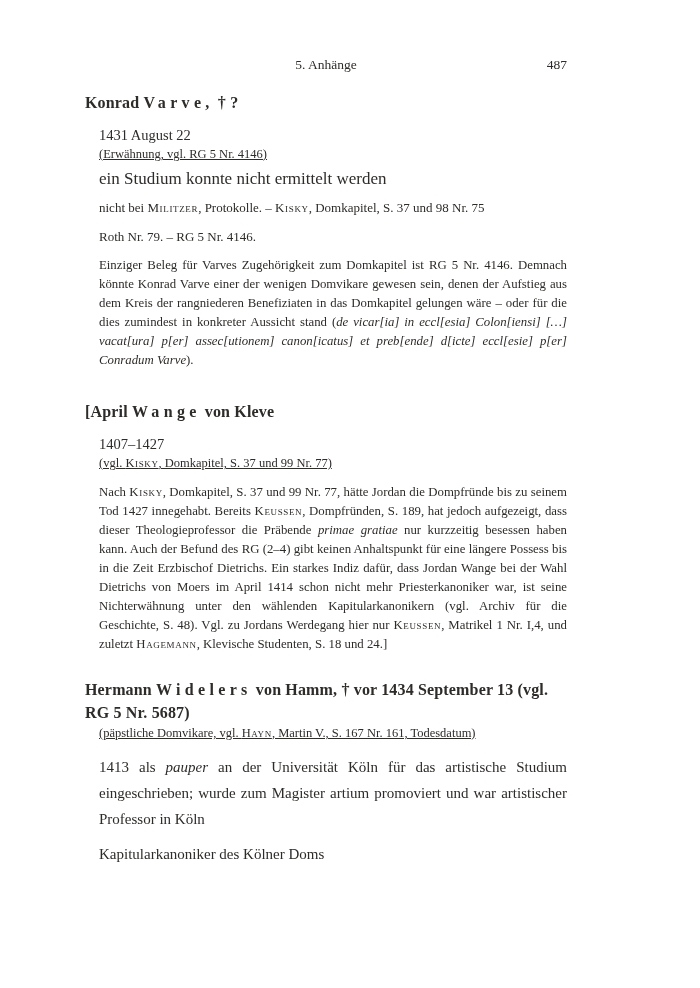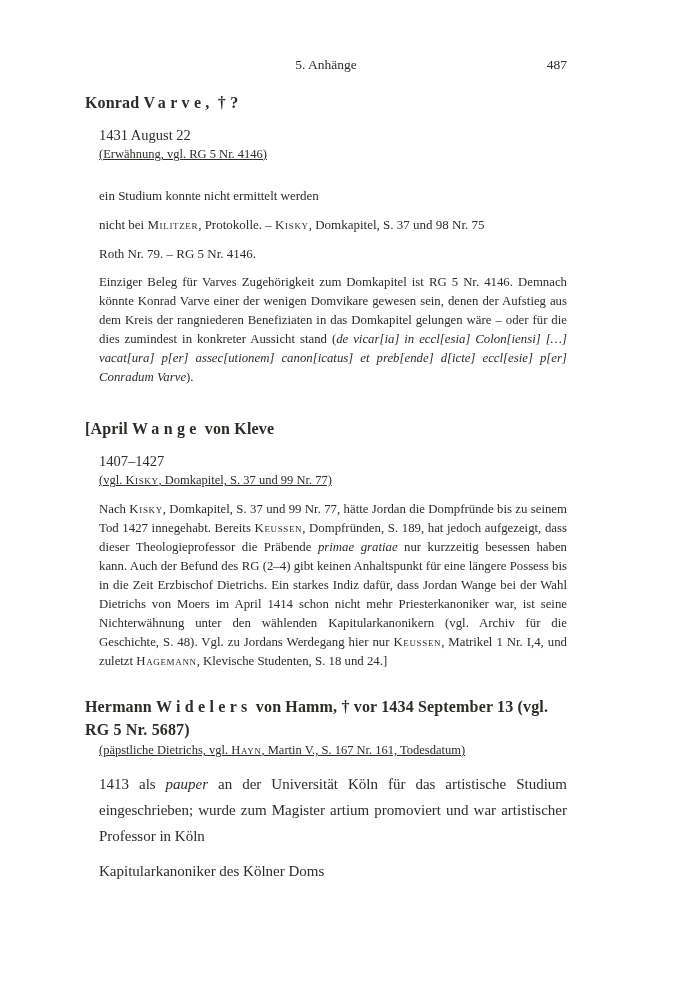--- a/index.html
+++ b/index.html
@@ -25,21 +25,21 @@
     letter-spacing: 0.01em;
   }
   .entry-1 { margin-top: 18px; }
   .entry-2 { margin-top: 30px; }
   .entry-3 { margin-top: 24px; }
 
   .indent { margin-left: 14px; width: 468px; }
 
   .date-line  { font-size: 14.5px; line-height: 19px; margin-top: 12px; }
   .ref-line   { font-size: 12.5px; line-height: 19px; text-decoration: underline; }
-  .study-line { font-size: 13px; line-height: 19px; margin-top: 22px; }
+  .study-line { font-size: 17px; line-height: 19px; margin-top: 5px; }
   .biblio-line { font-size: 13px; line-height: 18px; margin-top: 11px; }
   .commentary {
     font-size: 12.8px; line-height: 19px; margin-top: 10px;
     text-align: justify; hyphens: auto; -webkit-hyphens: auto;
   }
   .big-para {
     font-size: 15px; line-height: 26px; margin-top: 11px;
     text-align: justify; hyphens: auto; -webkit-hyphens: auto;
   }
   .big-para + .big-para { margin-top: 9px; }
@@ -76,20 +76,20 @@
       <div class="indent">
         <p class="date-line">1407–1427</p>
         <p class="ref-line"><span>(vgl. </span><span class="st-smallcaps">Kisky</span><span>, Domkapitel, S. 37 und 99 Nr. 77)</span></p>
         <p class="commentary"><span>Nach </span><span class="st-smallcaps">Kisky</span><span>, Domkapitel, S. 37 und 99 Nr. 77, hätte Jordan die Dompfründe bis zu seinem Tod 1427 innegehabt. Bereits </span><span class="st-smallcaps">Keussen</span><span>, Dompfründen, S. 189, hat jedoch aufgezeigt, dass dieser Theologieprofessor die Präbende </span><span class="st-italic">primae gratiae</span><span> nur kurzzeitig besessen haben kann. Auch der Befund des RG (2–4) gibt keinen Anhaltspunkt für eine längere Possess bis in die Zeit Erzbischof Dietrichs. Ein starkes Indiz dafür, dass Jordan Wange bei der Wahl Dietrichs von Moers im April 1414 schon nicht mehr Priesterkanoniker war, ist seine Nichterwähnung unter den wählenden Kapitularkanonikern (vgl. Archiv für die Geschichte, S. 48). Vgl. zu Jordans Werdegang hier nur </span><span class="st-smallcaps">Keussen</span><span>, Matrikel 1 Nr. I,4, und zuletzt </span><span class="st-smallcaps">Hagemann</span><span>, Klevische Studenten, S. 18 und 24.]</span></p>
       </div>
     </section>
 
     <section class="entry entry-3">
       <h2 class="entry-heading"><span>Hermann </span><span class="st-spaced">Widelers</span><span> von Hamm, † vor 1434 September 13 (vgl. RG 5 Nr. 5687)</span></h2>
       <div class="indent">
-        <p class="ref-line"><span>(päpstliche Dietrichs, vgl. </span><span class="st-smallcaps">Hayn</span><span>, Martin V., S. 167 Nr. 161, Todesdatum)</span></p>
+        <p class="ref-line"><span>(päpstliche Domvikare, vgl. </span><span class="st-smallcaps">Hayn</span><span>, Martin V., S. 167 Nr. 161, Todesdatum)</span></p>
         <p class="big-para"><span>1413 als </span><span class="st-italic">pauper</span><span> an der Universität Köln für das artistische Studium eingeschrieben; wurde zum Magister artium promoviert und war artistischer Professor in Köln</span></p>
         <p class="big-para"><span>Kapitularkanoniker des Kölner Doms</span></p>
       </div>
     </section>
 
   </div>
 </div>
 
 </body></html>

